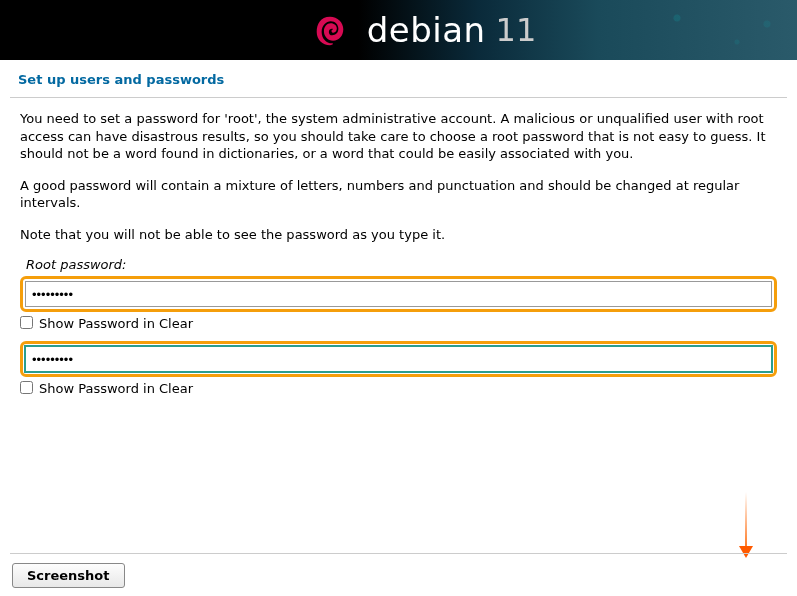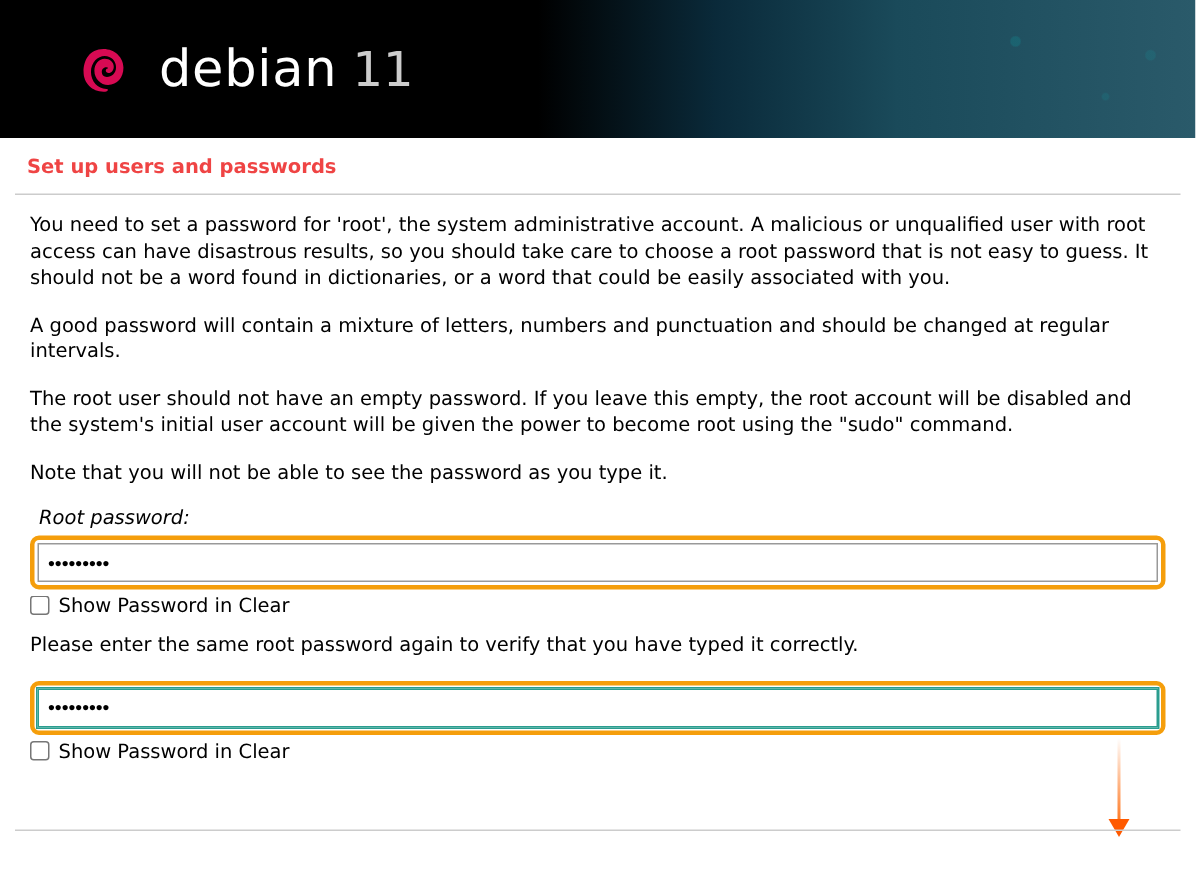--- a/index.html
+++ b/index.html
@@ -6,26 +6,27 @@
   body {
     width: 797px;
     height: 596px;
     font-family: "DejaVu Sans", Verdana, sans-serif;
     font-size: 13px;
     background: #fff;
     overflow: hidden;
     position: relative;
   }
   .header {
-    height: 92px;
+    height: 60px;
     background: linear-gradient(to right, #000 0%, #000 45%, #0a2a3a 60%, #1a4a5a 75%, #2a5a6a 100%);
     display: flex;
     align-items: center;
     padding-left: 50px;
     position: relative;
+    justify-content: center;
   }
   .header::after {
     content: "";
     position: absolute;
     right: 0;
     top: 0;
     bottom: 0;
     width: 300px;
     background:
       radial-gradient(circle at 60% 30%, rgba(0,200,200,0.15) 3px, transparent 4px),
@@ -46,21 +47,21 @@
   .brand-version {
     color: #ccc;
     font-size: 32px;
     font-weight: 400;
     margin-left: 10px;
   }
 
   .step-title {
     padding: 12px 18px 10px;
     font-weight: bold;
-    color: #ef4444;
+    color: #0369a1;
   }
   .hr {
     border: none;
     border-top: 1px solid #ccc;
     margin: 0 10px 0 10px;
   }
   .panel {
     padding: 12px 20px 0 20px;
     color: #000;
   }
@@ -162,42 +163,41 @@
   <span class="brand-text">debian</span>
   <span class="brand-version">11</span>
 </div>
 
 <div class="step-title">Set up users and passwords</div>
 <hr class="hr">
 
 <div class="panel">
   <p class="para">You need to set a password for 'root', the system administrative account. A malicious or unqualified user with root access can have disastrous results, so you should take care to choose a root password that is not easy to guess. It should not be a word found in dictionaries, or a word that could be easily associated with you.</p>
   <p class="para">A good password will contain a mixture of letters, numbers and punctuation and should be changed at regular intervals.</p>
-  <p class="para">The root user should not have an empty password. If you leave this empty, the root account will be disabled and the system's initial user account will be given the power to become root using the "sudo" command.</p>
   <p class="para">Note that you will not be able to see the password as you type it.</p>
 
   <div class="field-label">Root password:</div>
   <div class="input-wrap">
     <input type="text" class="pw-input" value="•••••••••" style="">
   </div>
   <label class="check-row">
     <input type="checkbox" style="">
     <span>Show Password in Clear</span>
   </label>
 
-  <p class="para">Please enter the same root password again to verify that you have typed it correctly.</p>
 
   <div class="input-wrap focused">
     <input type="text" class="pw-input" value="•••••••••" style="">
   </div>
   <label class="check-row">
     <input type="checkbox" style="">
     <span>Show Password in Clear</span>
   </label>
 </div>
 
 <div class="arrow"></div>
 
 <hr class="footer-hr">
 <div class="footer">
+  <button class="btn">Screenshot</button>
   <div class="btn-group">
   </div>
 </div>
 
 </body></html>

